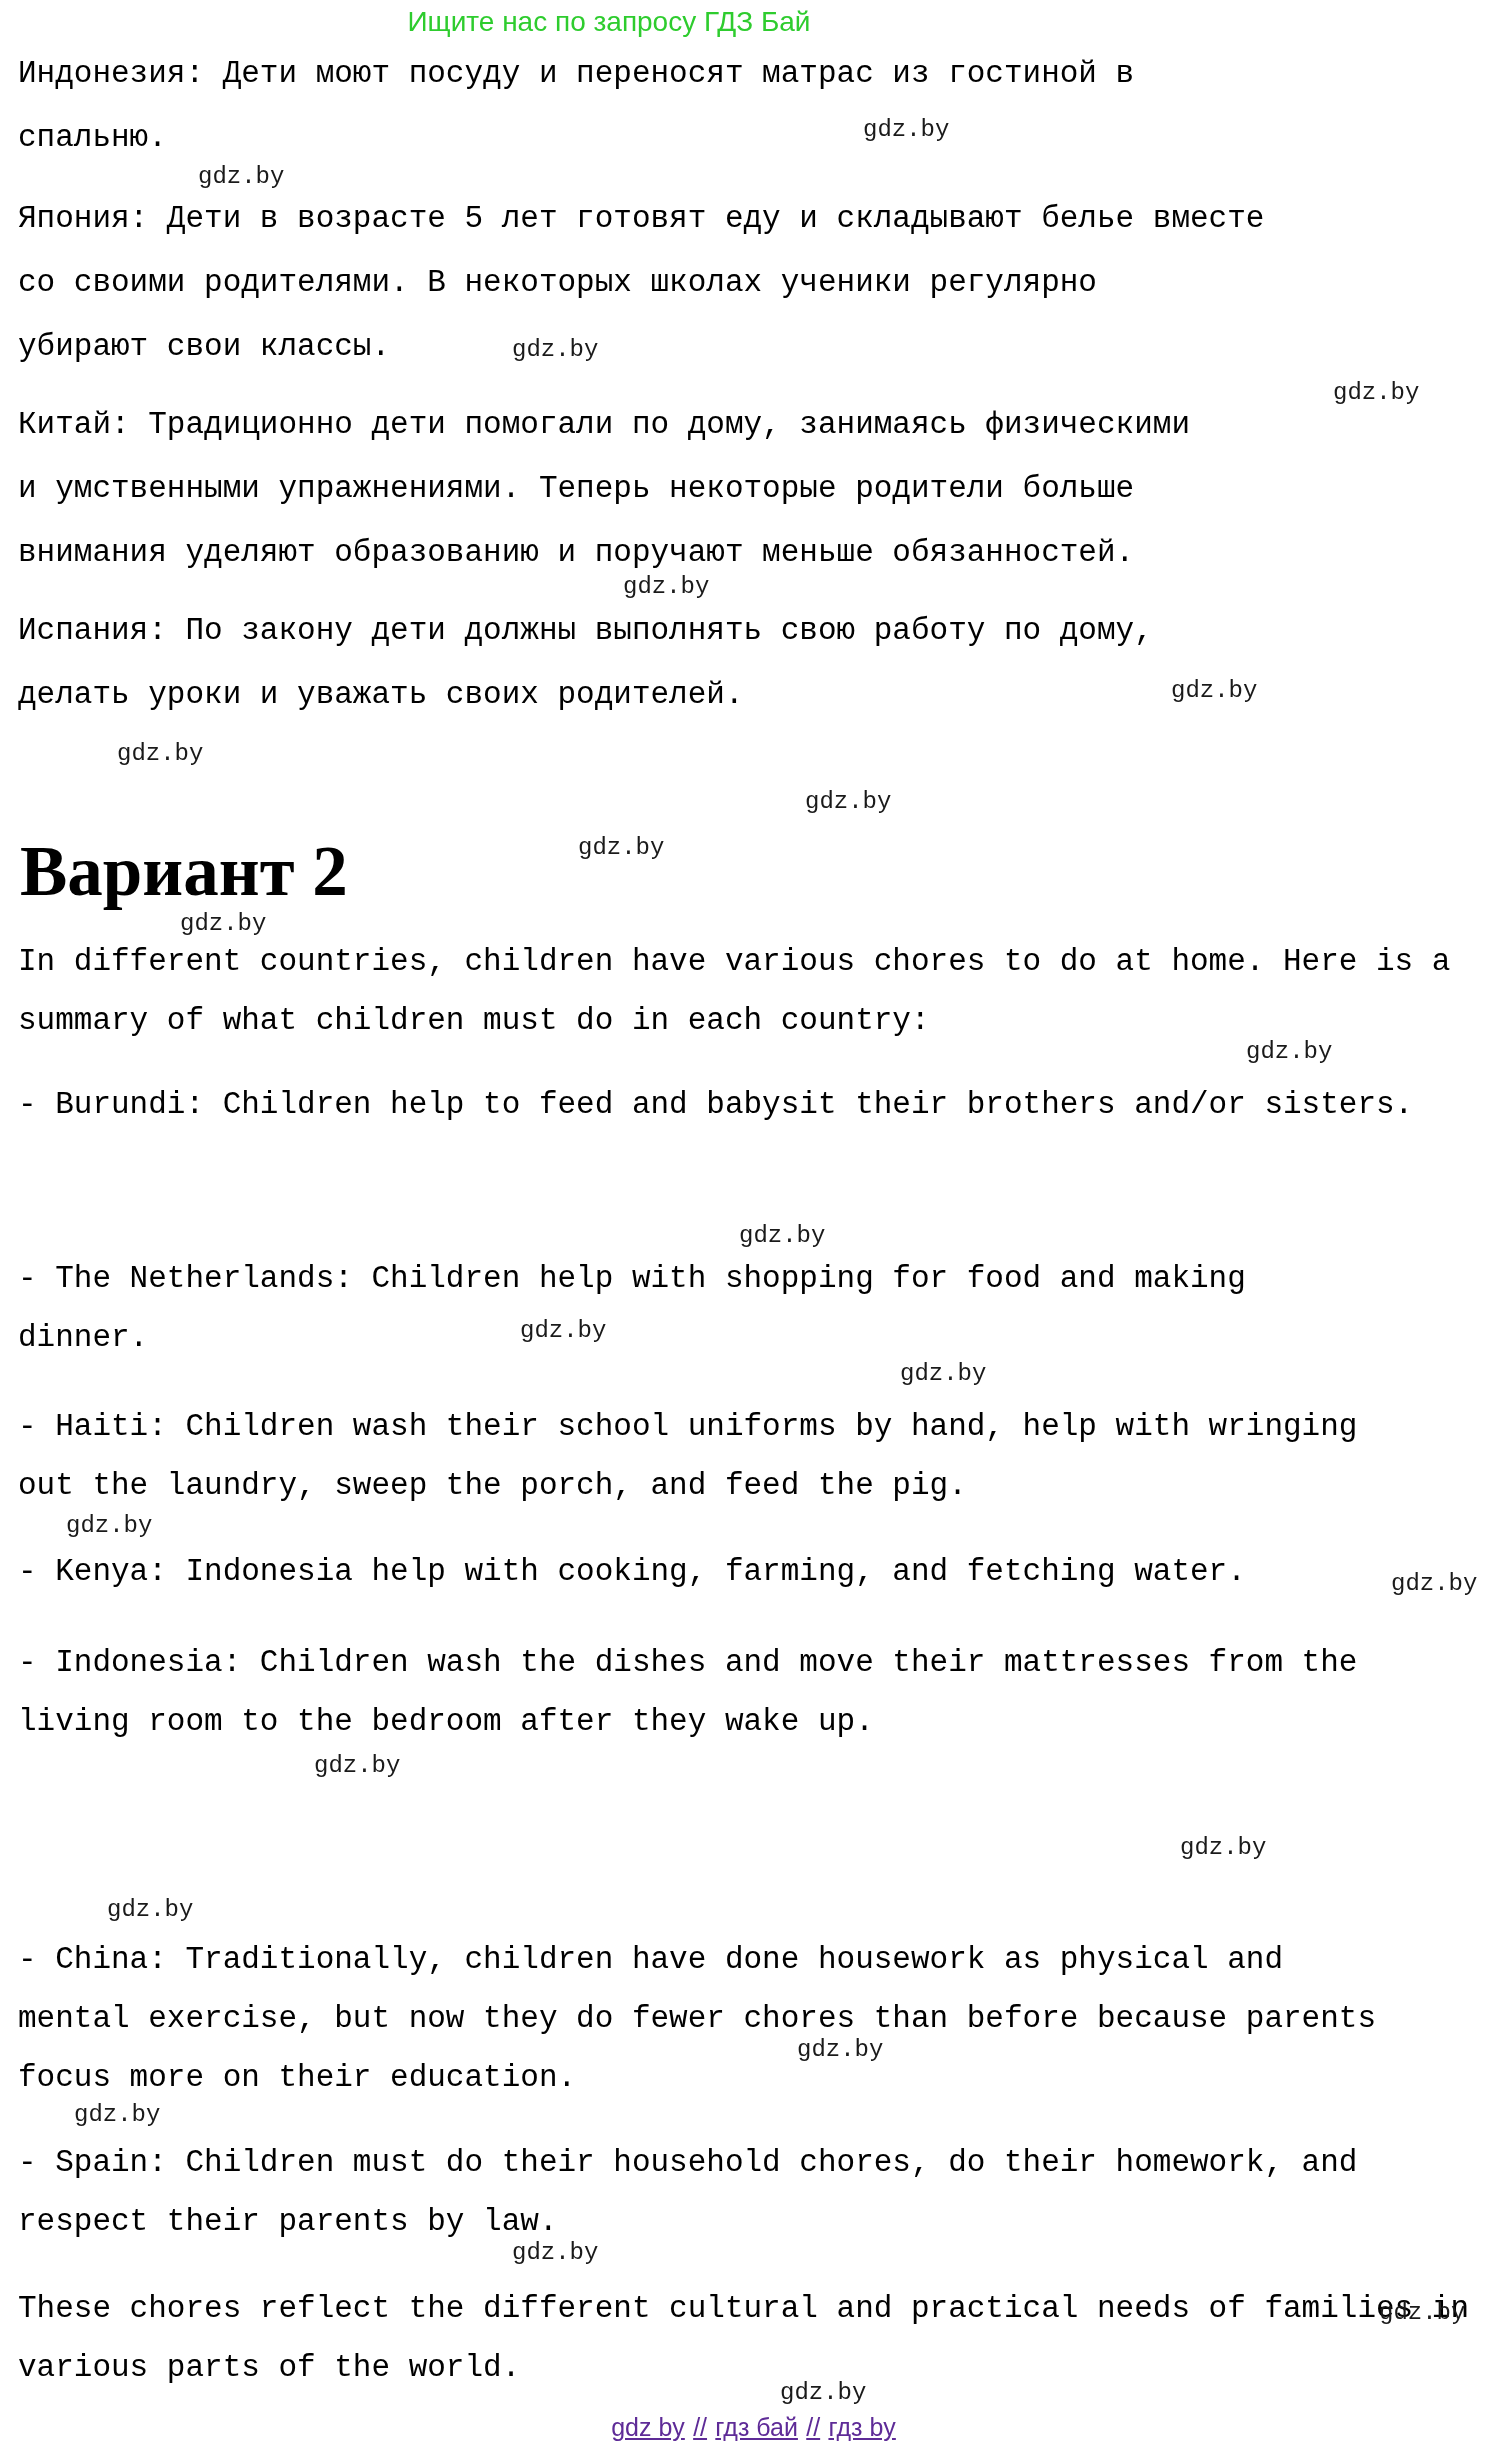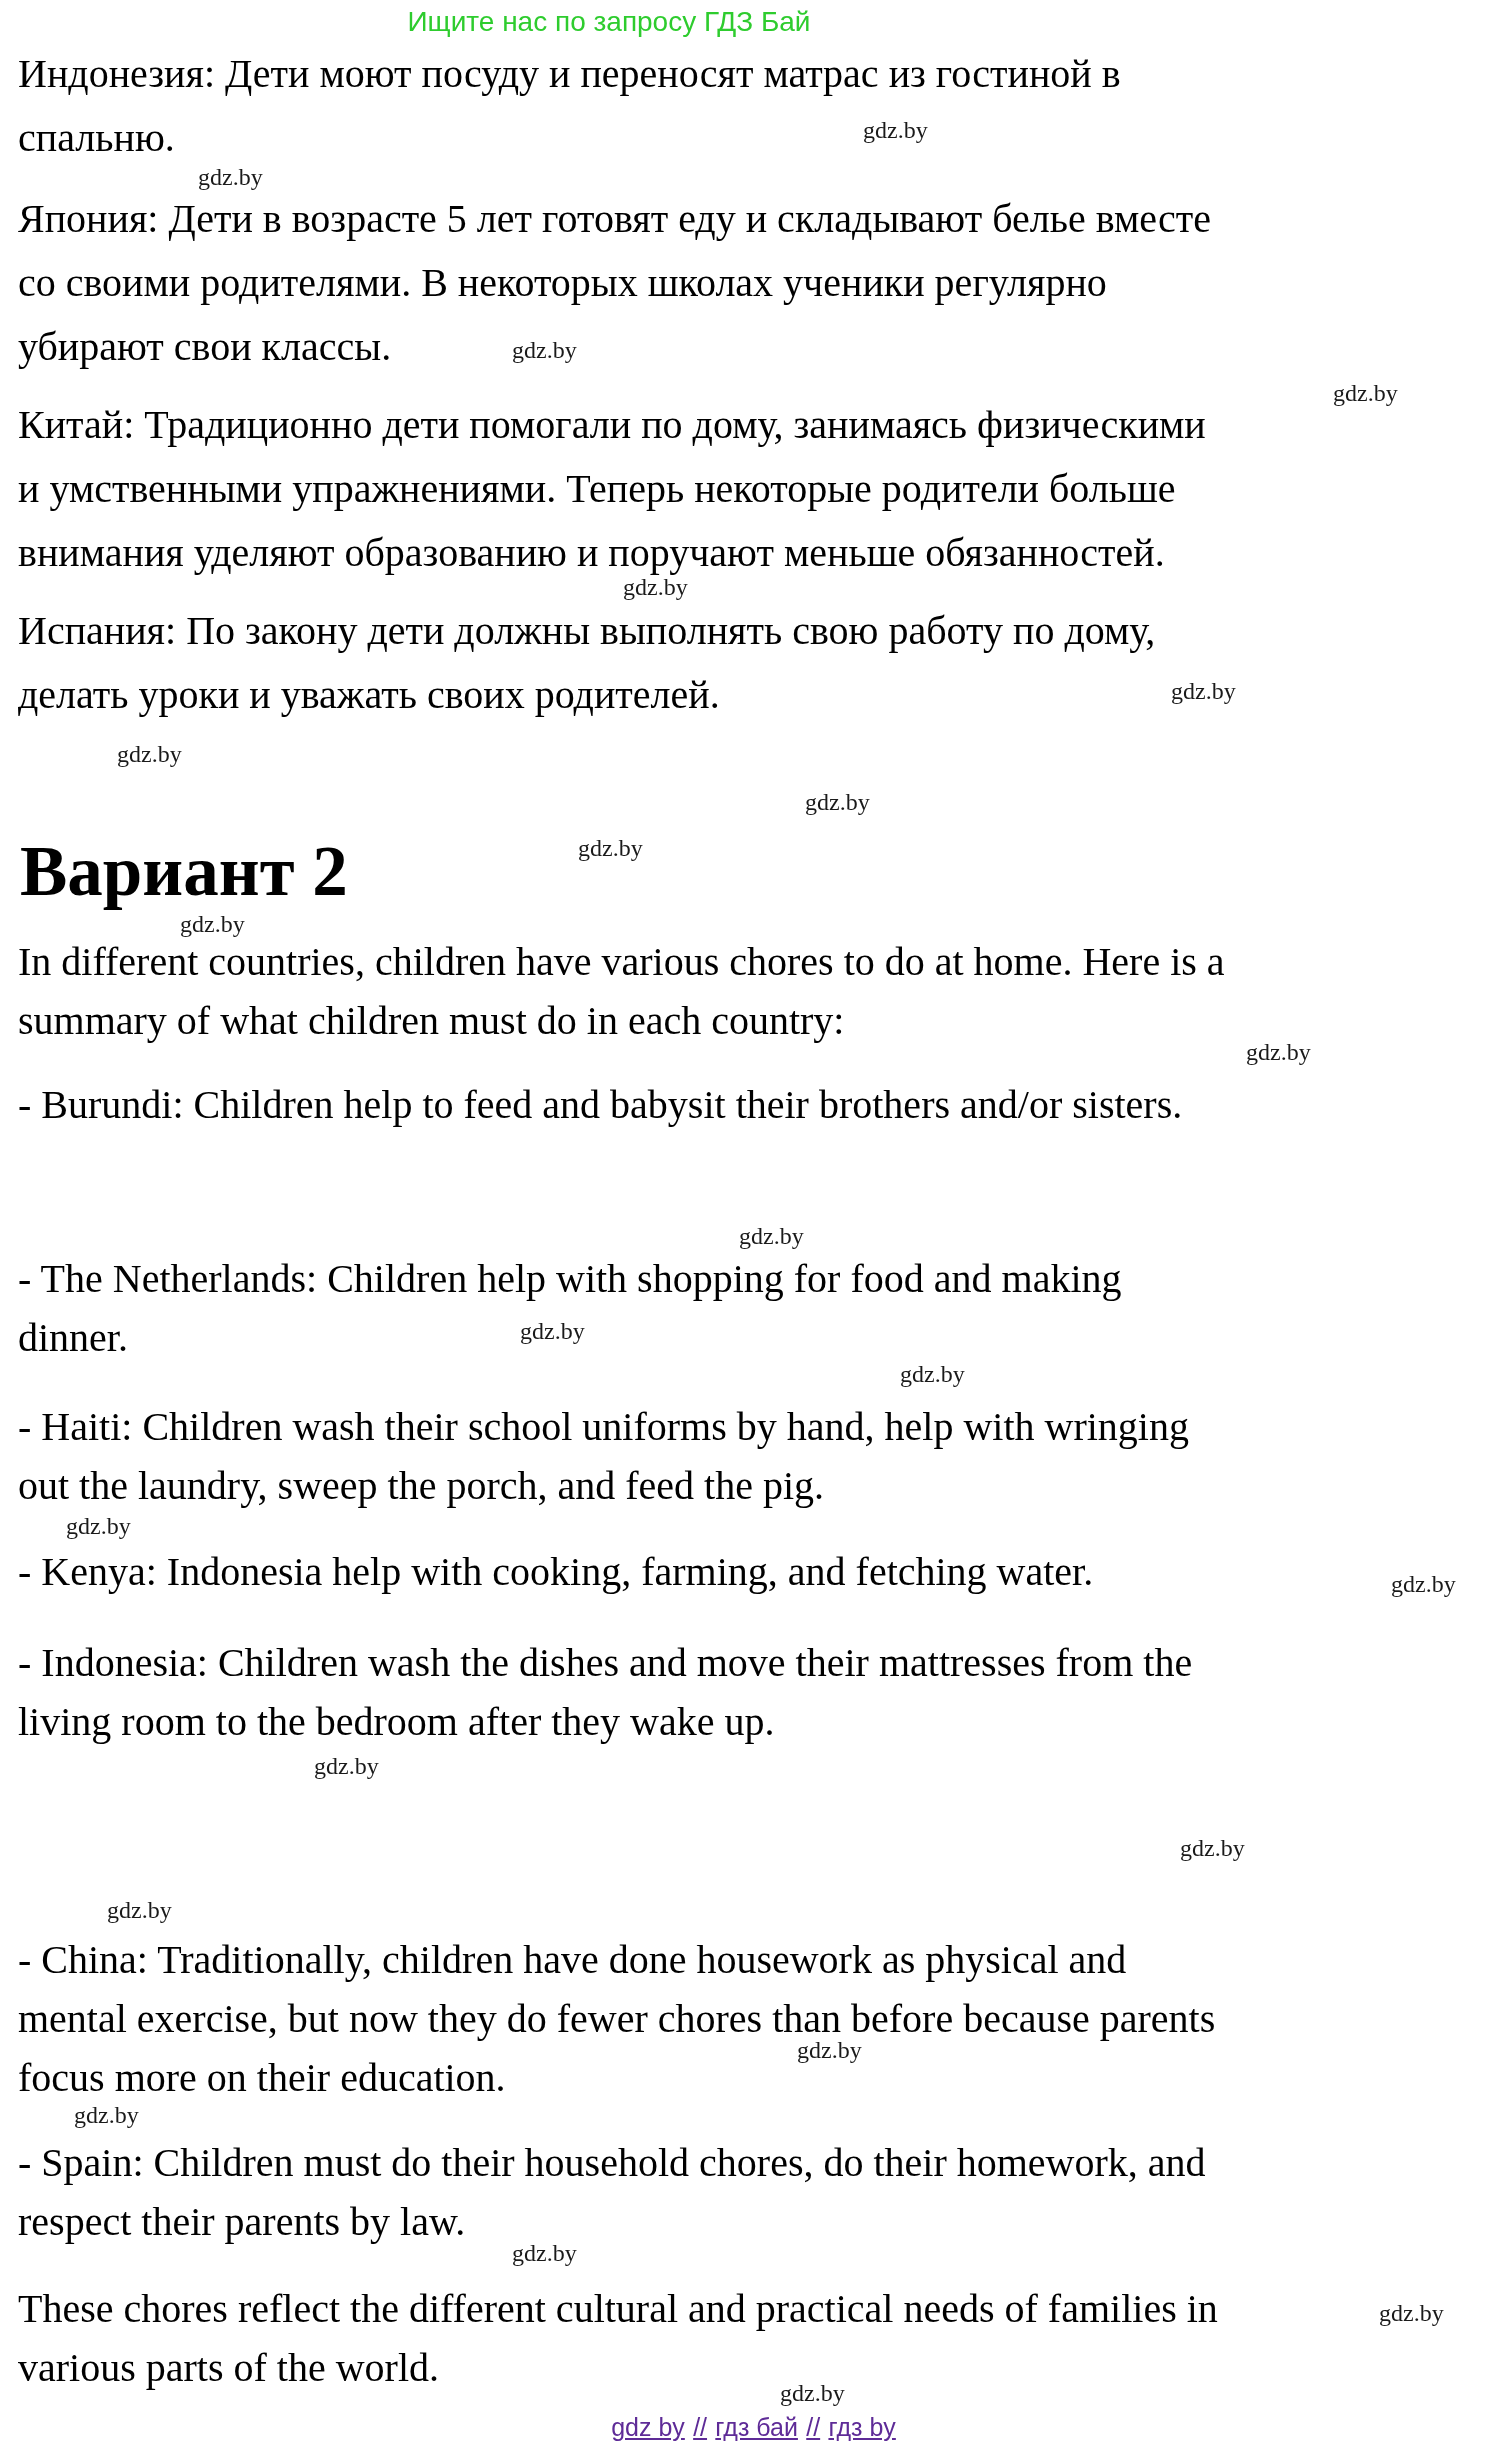--- a/index.html
+++ b/index.html
@@ -16,39 +16,39 @@
   .promo {
     position: absolute; top: 5px; left: 0; width: 1218px;
     text-align: center;
     font-family: "Liberation Sans", sans-serif;
     font-size: 28px; line-height: 33px;
     color: #2ecc2e;
   }
 
   .para {
     position: absolute; left: 18px; right: 17px;
-    font-family: Liberation Serif, serif;
-    font-size: 40px;
+    font-family: Liberation Mono, monospace;
+    font-size: 31px;
     white-space: pre-line;
     color: #000;
   }
   .ru { line-height: 64px; }
   .en { line-height: 59px; margin-top: 7px; }
 
   .heading {
     position: absolute; left: 20px;
     font-family: "Liberation Serif", serif;
     font-weight: bold;
     font-size: 71px; line-height: 53px;
     color: #000;
   }
 
   .wm {
     position: absolute;
-    font-family: Liberation Serif, serif;
+    font-family: Liberation Mono, monospace;
     font-size: 24px; line-height: 28px;
     color: #1a1a1a;
     white-space: nowrap;
   }
 
   .footer {
     position: absolute; top: 2412px; left: 0; width: 1507px;
     text-align: center;
     font-family: "Liberation Sans", sans-serif;
     font-size: 25px; line-height: 30px;

